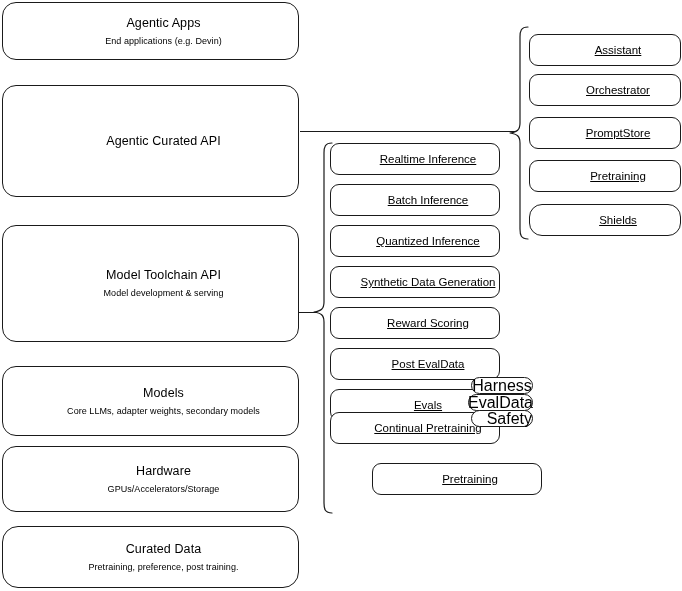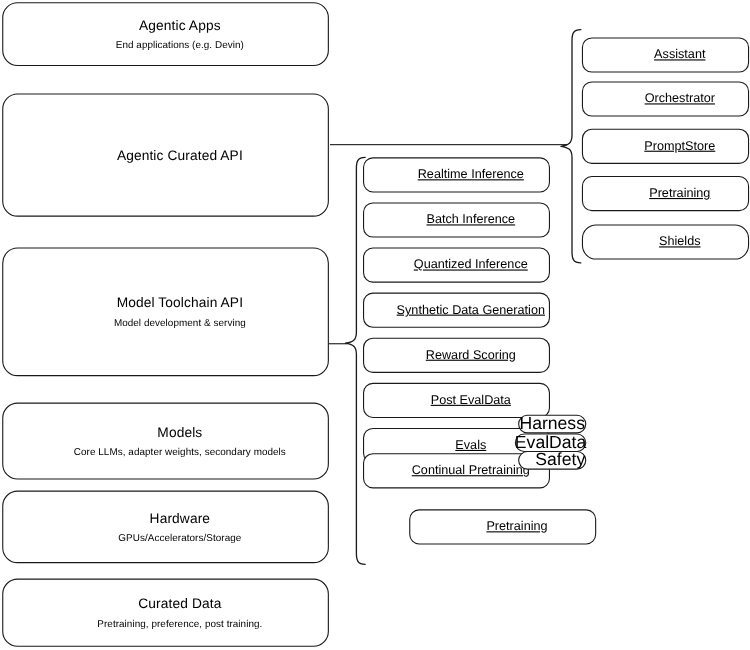--- a/index.html
+++ b/index.html
@@ -115,21 +115,21 @@
   <div class="node layer" style="top:446px; height:66px;">
     <div class="title">Hardware</div>
     <div class="subtitle">GPUs/Accelerators/Storage</div>
   </div>
 
   <div class="node layer" style="top:366px; height:70px;">
     <div class="title">Models</div>
     <div class="subtitle">Core LLMs, adapter weights, secondary models</div>
   </div>
 
-  <div class="node layer" style="top:526px; height:62px;">
+  <div class="node layer" style="top:526px; height:62px;border-radius:16px;">
     <div class="title">Curated Data</div>
     <div class="subtitle">Pretraining, preference, post training.</div>
   </div>
 
   <div class="hline" style="left:300px; top:131px; width:216px;"></div>
 
   <div class="conn" style="left:508px; top:26px; width:22px; height:214px;">
     <svg width="22" height="214" viewBox="0 0 22 214" fill="none">
       <path d="M20 1 C13 1 12 5 12 11 L12 97 C12 104 9 106 2 107 C9 108 12 110 12 117 L12 203 C12 209 13 213 20 213" stroke="#1a1a1a" stroke-width="1.2" fill="none" stroke-linecap="round" stroke-linejoin="round"></path>
     </svg>

